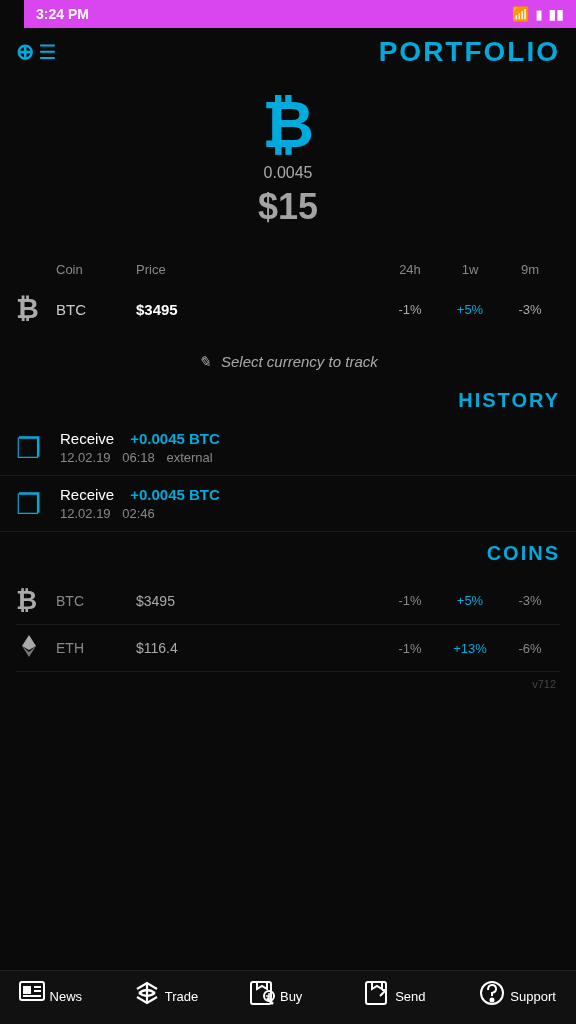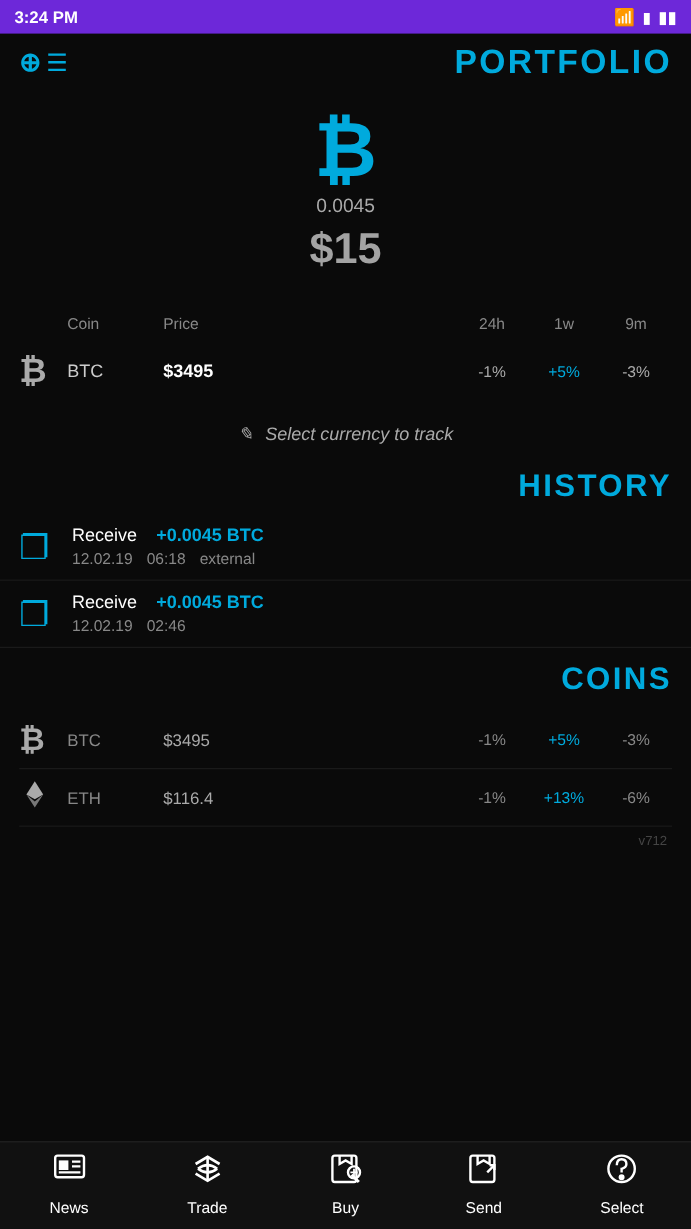--- a/index.html
+++ b/index.html
@@ -12,21 +12,22 @@
       font-family: Arial, sans-serif;
       overflow-x: hidden;
     }
 
     
     .status-bar {
       display: flex;
       justify-content: space-between;
       align-items: flex-end;
       padding: 6px 12px;
-      background: #6d28d9;
+      background: #d946ef;
+      margin-left: 24px;
     }
     .status-time {
       font-size: 14px;
       color: #fff;
       font-weight: bold;
     }
     .status-icons {
       display: flex;
       align-items: center;
       gap: 6px;
@@ -128,21 +129,21 @@
     }
     .select-currency-icon {
       color: #aaa;
       margin-right: 6px;
     }
 
     
     .section-title {
       text-align: right;
       color: #00aadd;
-      font-size: 26px;
+      font-size: 20px;
       font-weight: 900;
       letter-spacing: 2px;
       padding: 10px 16px 8px;
     }
 
     
     .history-item {
       display: flex;
       align-items: flex-start;
       padding: 10px 16px;
@@ -198,21 +199,21 @@
       width: 576px;
       background: #111;
       display: flex;
       justify-content: space-around;
       align-items: center;
       padding: 8px 0 10px;
       border-top: 1px solid #222;
     }
     .nav-item {
       display: flex;
-      flex-direction: column;
+      flex-direction: row;
       align-items: center;
       gap: 4px;
       cursor: pointer;
       min-width: 80px;
     }
     .nav-icon {
       font-size: 26px;
       color: #fff;
     }
     .nav-label {
@@ -395,16 +396,16 @@
   </div>
 
   <div class="nav-item">
     <span class="nav-icon">
       <svg width="28" height="28" viewBox="0 0 28 28" fill="none" stroke="white" stroke-width="2">
         <circle cx="14" cy="14" r="11"></circle>
         <path d="M10,11 Q10,6 14,6 Q18,6 18,10 Q18,13 14,14 L14,17" stroke="white" stroke-width="2" fill="none"></path>
         <circle cx="14" cy="21" r="1.5" fill="white"></circle>
       </svg>
     </span>
-    <span class="nav-label">Select</span>
+    <span class="nav-label">Support</span>
   </div>
 
 </nav>
 
 </body></html>

